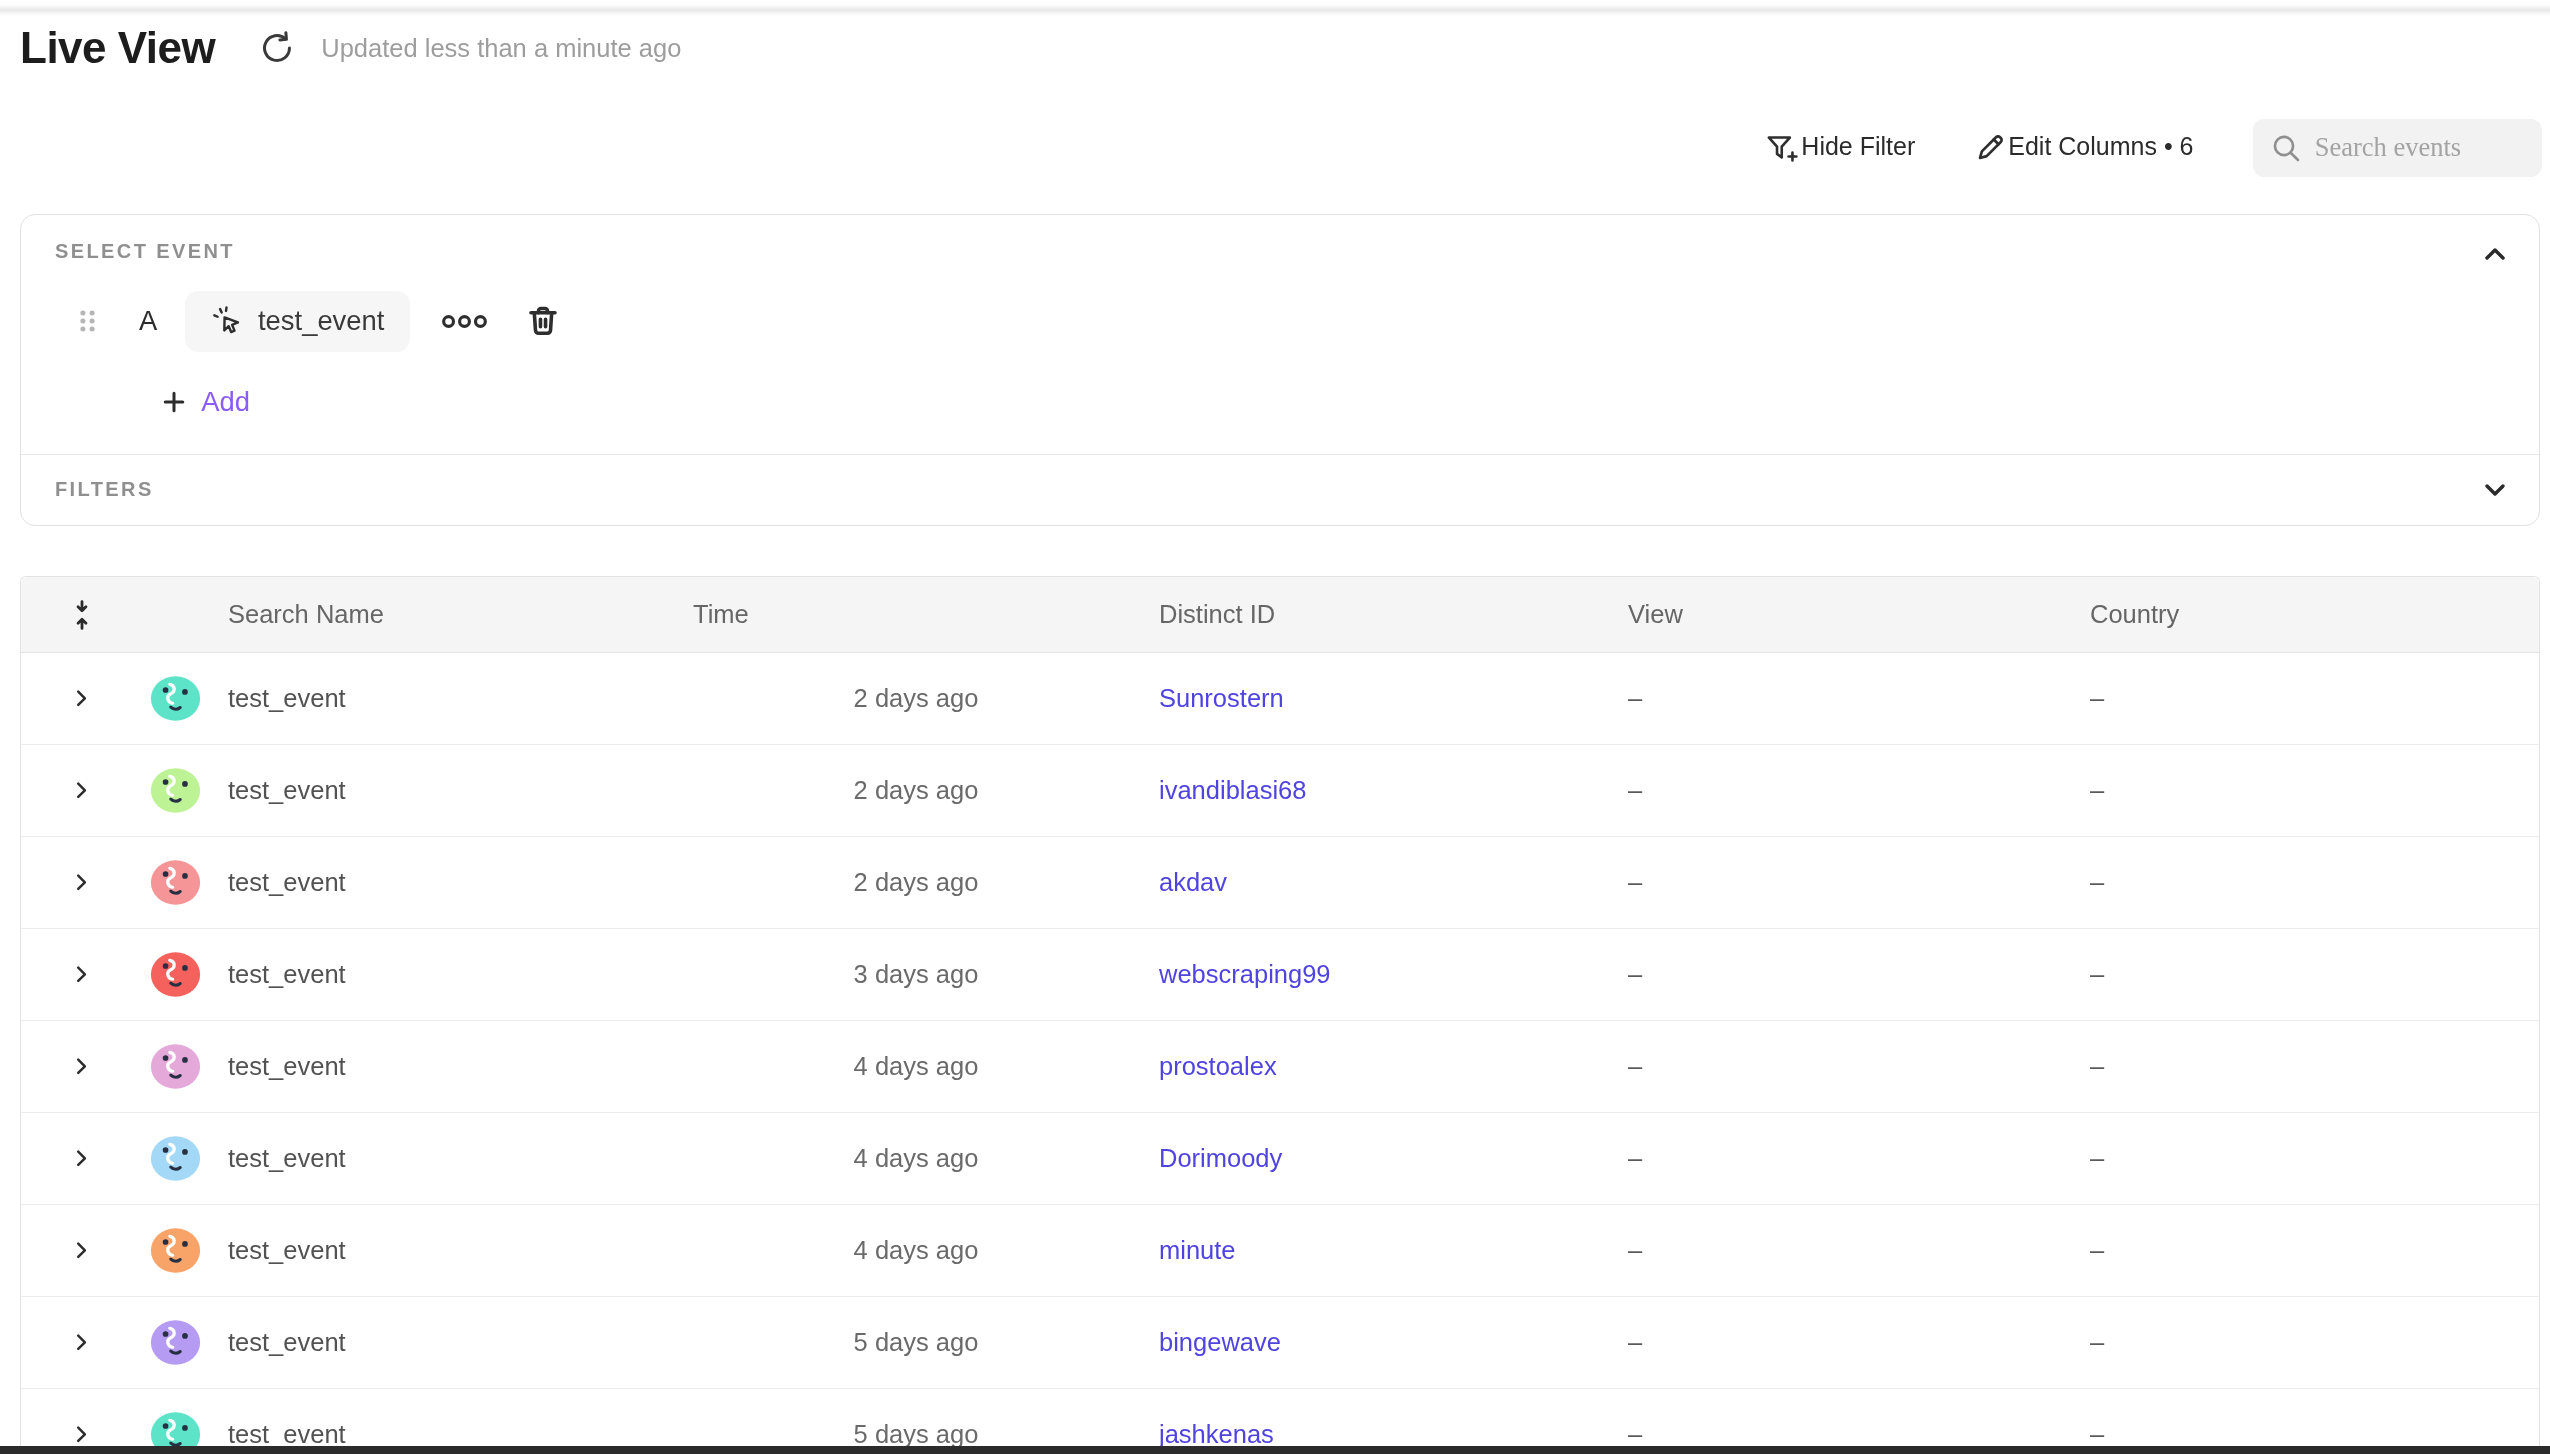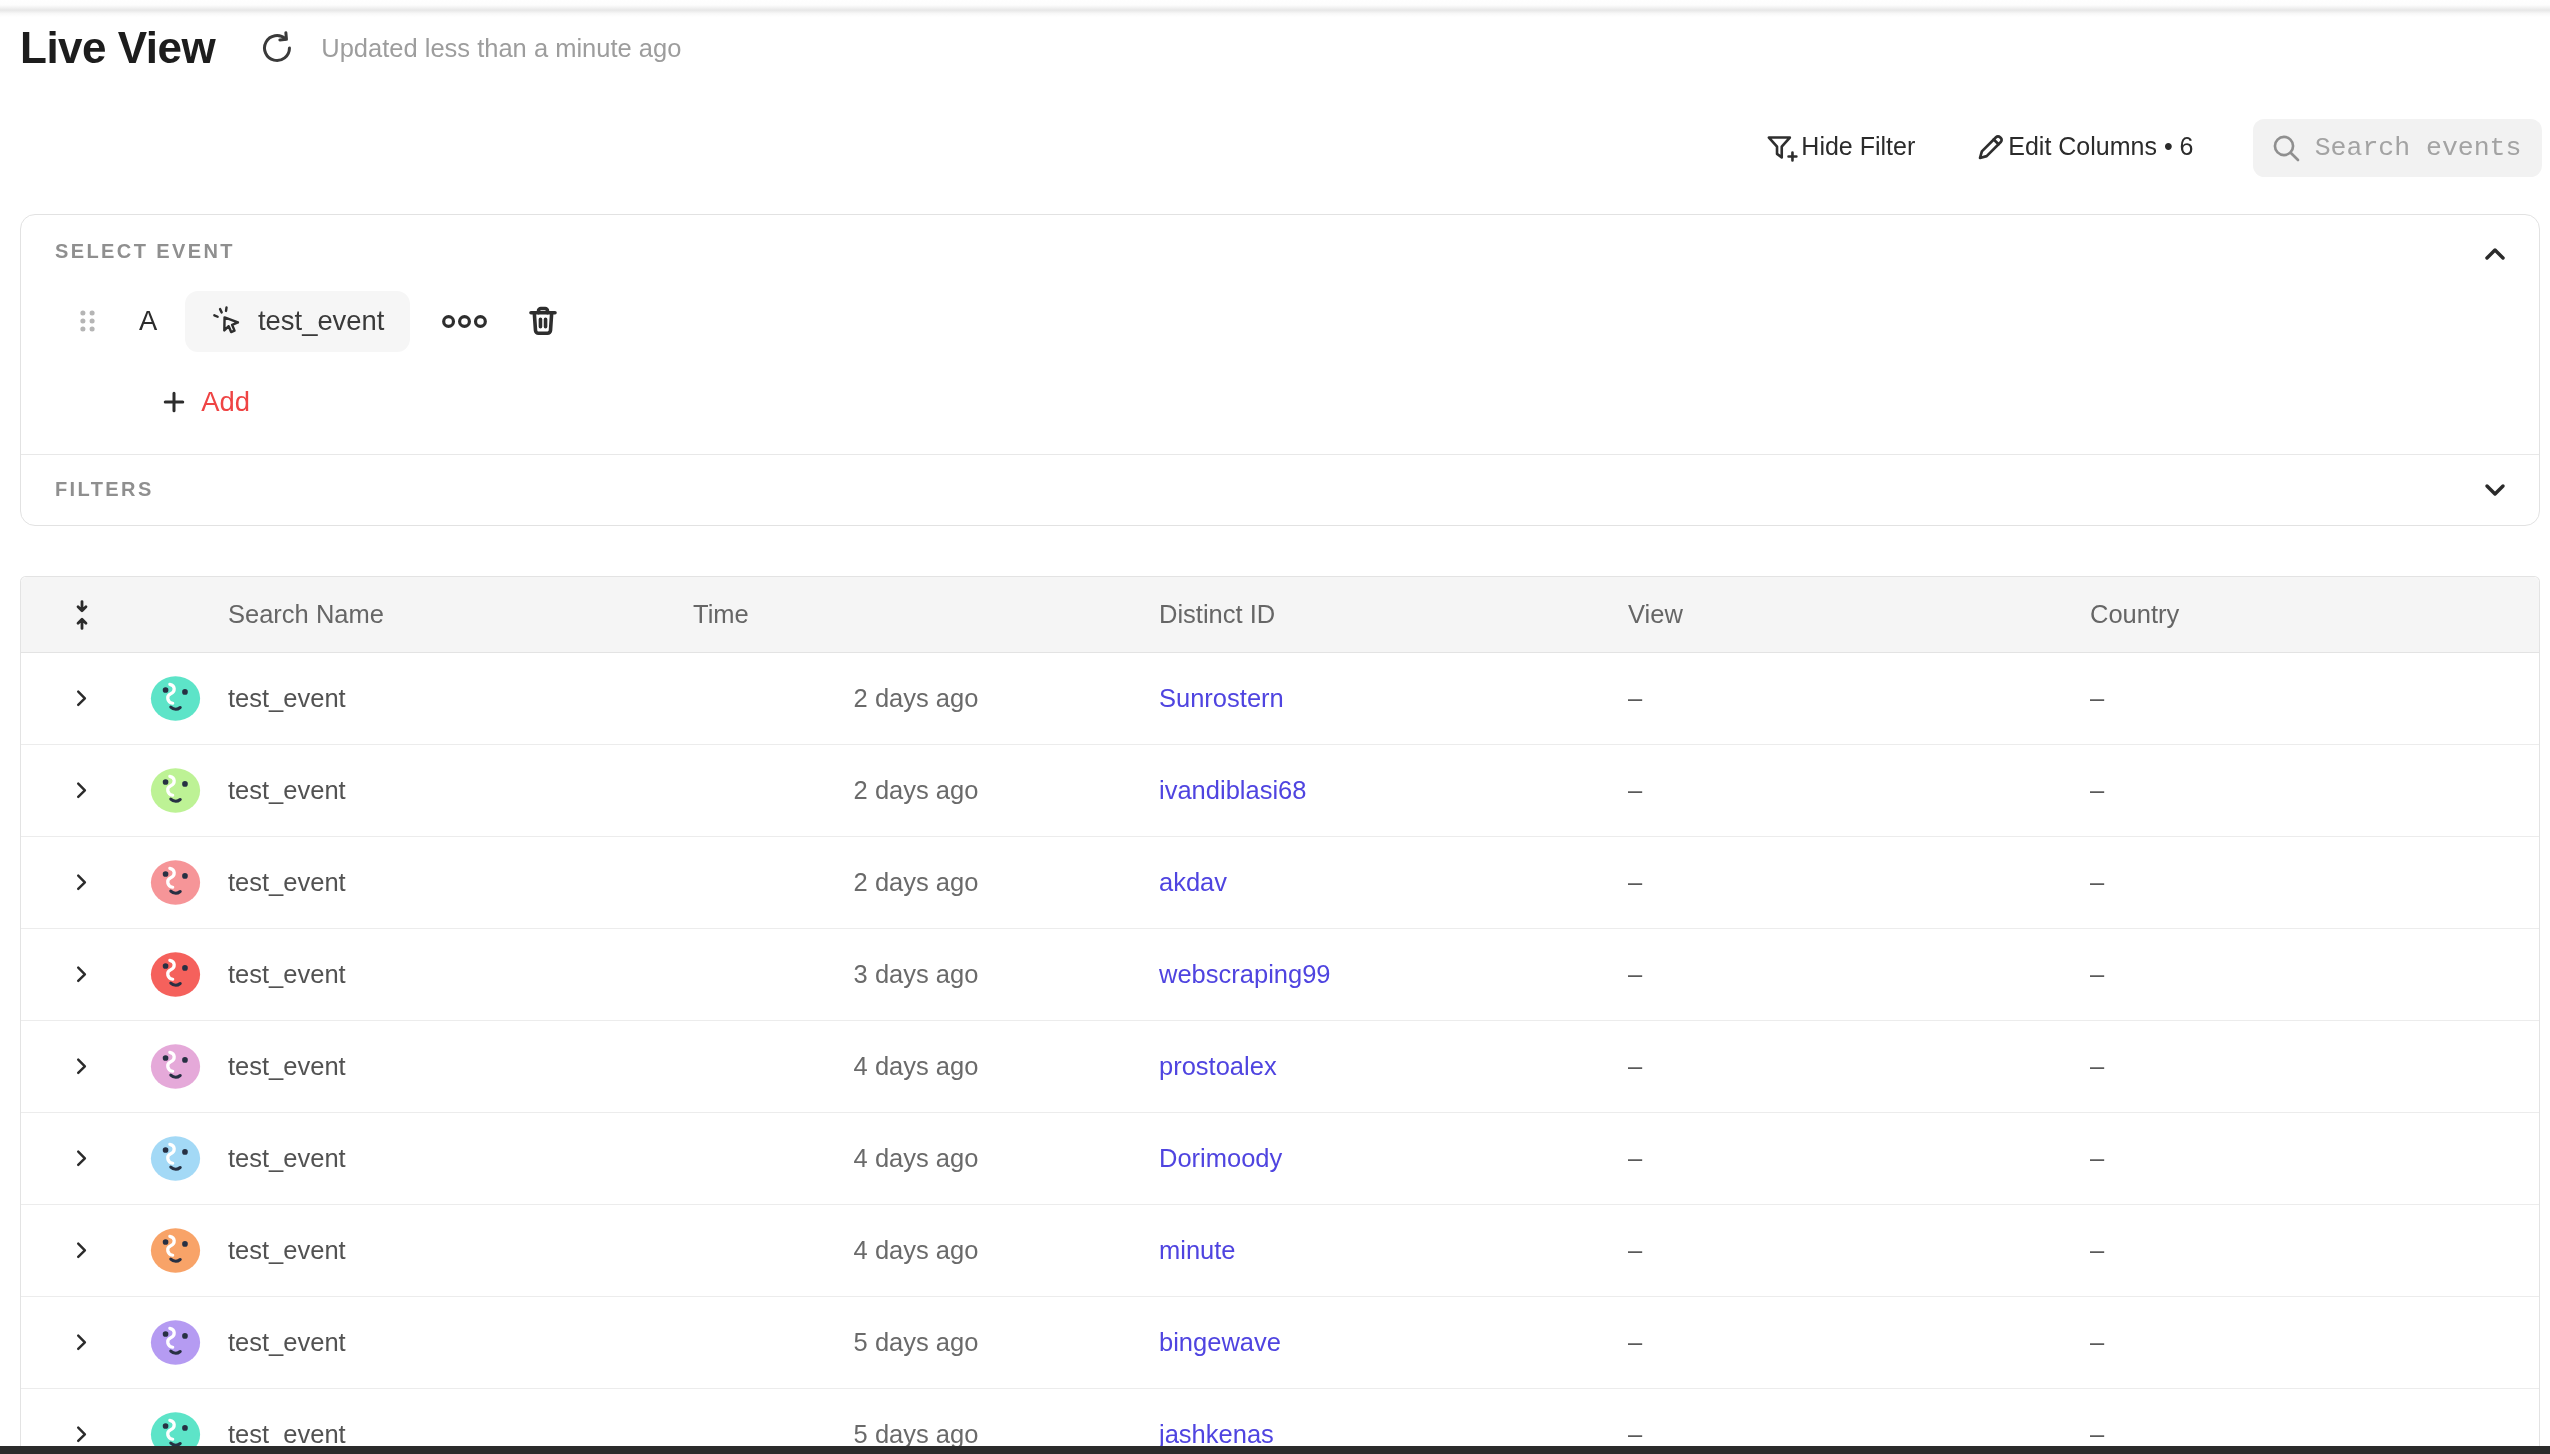--- a/index.html
+++ b/index.html
@@ -15,38 +15,38 @@
   
   .title-row { position:absolute; left:20px; top:23px; display:flex; align-items:center; }
   .page-title { font-size:44px; font-weight:700; color:#1d1d1d; letter-spacing:-0.5px; }
   .refresh-btn { margin-left:42px; width:40px; height:40px; display:flex; align-items:center; justify-content:center; cursor:pointer; background:none; border:none; }
   .updated-text { margin-left:24px; font-size:25.5px; color:#9d9d9d; }
 
   
   .toolbar { position:absolute; top:118px; right:8.5px; height:59px; display:flex; align-items:center; gap:59px; }
   .tool-btn { display:flex; align-items:flex-start; gap:2px; font-size:25px; color:#2b2b2b; background:none; border:none; cursor:pointer; font-family:inherit; }
   .search-box { width:289px; height:58px; background:#f2f2f2; border-radius:11.4px; display:flex; align-items:center; padding-left:17px; }
-  .search-box input { border:none; background:transparent; outline:none; font-size:26.5px; color:#4a4a4a; width:222px; margin-left:13.2px; font-family:Liberation Mono, monospace; }
+  .search-box input { border:none; background:transparent; outline:none; font-size:26.5px; color:#4a4a4a; width:222px; margin-left:13.2px; font-family:Liberation Serif, serif; }
   .search-box input::placeholder { color:#a3a3a3; }
 
   
   .card { position:absolute; left:20px; top:214px; width:2520px; background:#fff;
     border:0.9px solid #e2e2e2; border-radius:15px; }
   .sec-select { position:relative; padding:24.6px 0 36px 0; }
   .sec-label { display:block; font-size:20px; font-weight:700; color:#8f8f8f; letter-spacing:2.4px; margin-left:34px; }
   .collapse-btn { position:absolute; top:23px; right:28px; background:none; border:none; cursor:pointer; }
   .event-row { display:flex; align-items:center; margin-top:28px; padding-left:55px; height:61px; }
   .drag-handle { display:flex; align-items:center; cursor:grab; }
   .series-letter { margin-left:36px; width:26.5px; text-align:center; font-size:27.4px; color:#2c2c2c; }
   .event-chip { margin-left:23px; display:flex; align-items:center; gap:14px; background:#f6f6f6;
     border:none; border-radius:13.2px; height:61px; padding:0 25.5px; font-size:27.4px; color:#3a3a3a; cursor:pointer; font-family:inherit; }
   .ellipsis-btn { margin-left:30px; background:none; border:none; cursor:pointer; display:flex; align-items:center; }
   .trash-btn { margin-left:36px; background:none; border:none; cursor:pointer; display:flex; align-items:center; }
   .add-row { display:flex; align-items:center; gap:12.3px; margin-top:34px; margin-left:138px;
-    font-size:27.4px; color:#ef4444; background:none; border:none; cursor:pointer; font-family:inherit; }
+    font-size:27.4px; color:#8b5cf6; background:none; border:none; cursor:pointer; font-family:inherit; }
   .sec-filters { position:relative; border-top:0.9px solid #e8e8e8; height:71px; display:flex; align-items:center;
     border-radius:0 0 15px 15px; }
   .sec-filters .collapse-btn { top:19px; }
 
   
   .events-table { position:absolute; left:20px; top:576px; width:2520px;
     border:0.9px solid #e3e3e3; border-bottom:none; border-radius:5.7px 5.7px 0 0; background:#fff; }
   .grid-cols { display:grid; grid-template-columns:121px 66px 465px 466px 469px 462px 1fr; align-items:center; }
   .thead { height:76px; background:#f5f5f5; border-bottom:0.9px solid #e3e3e3; border-radius:5.7px 5.7px 0 0;
     color:#666; font-size:25.5px; }

